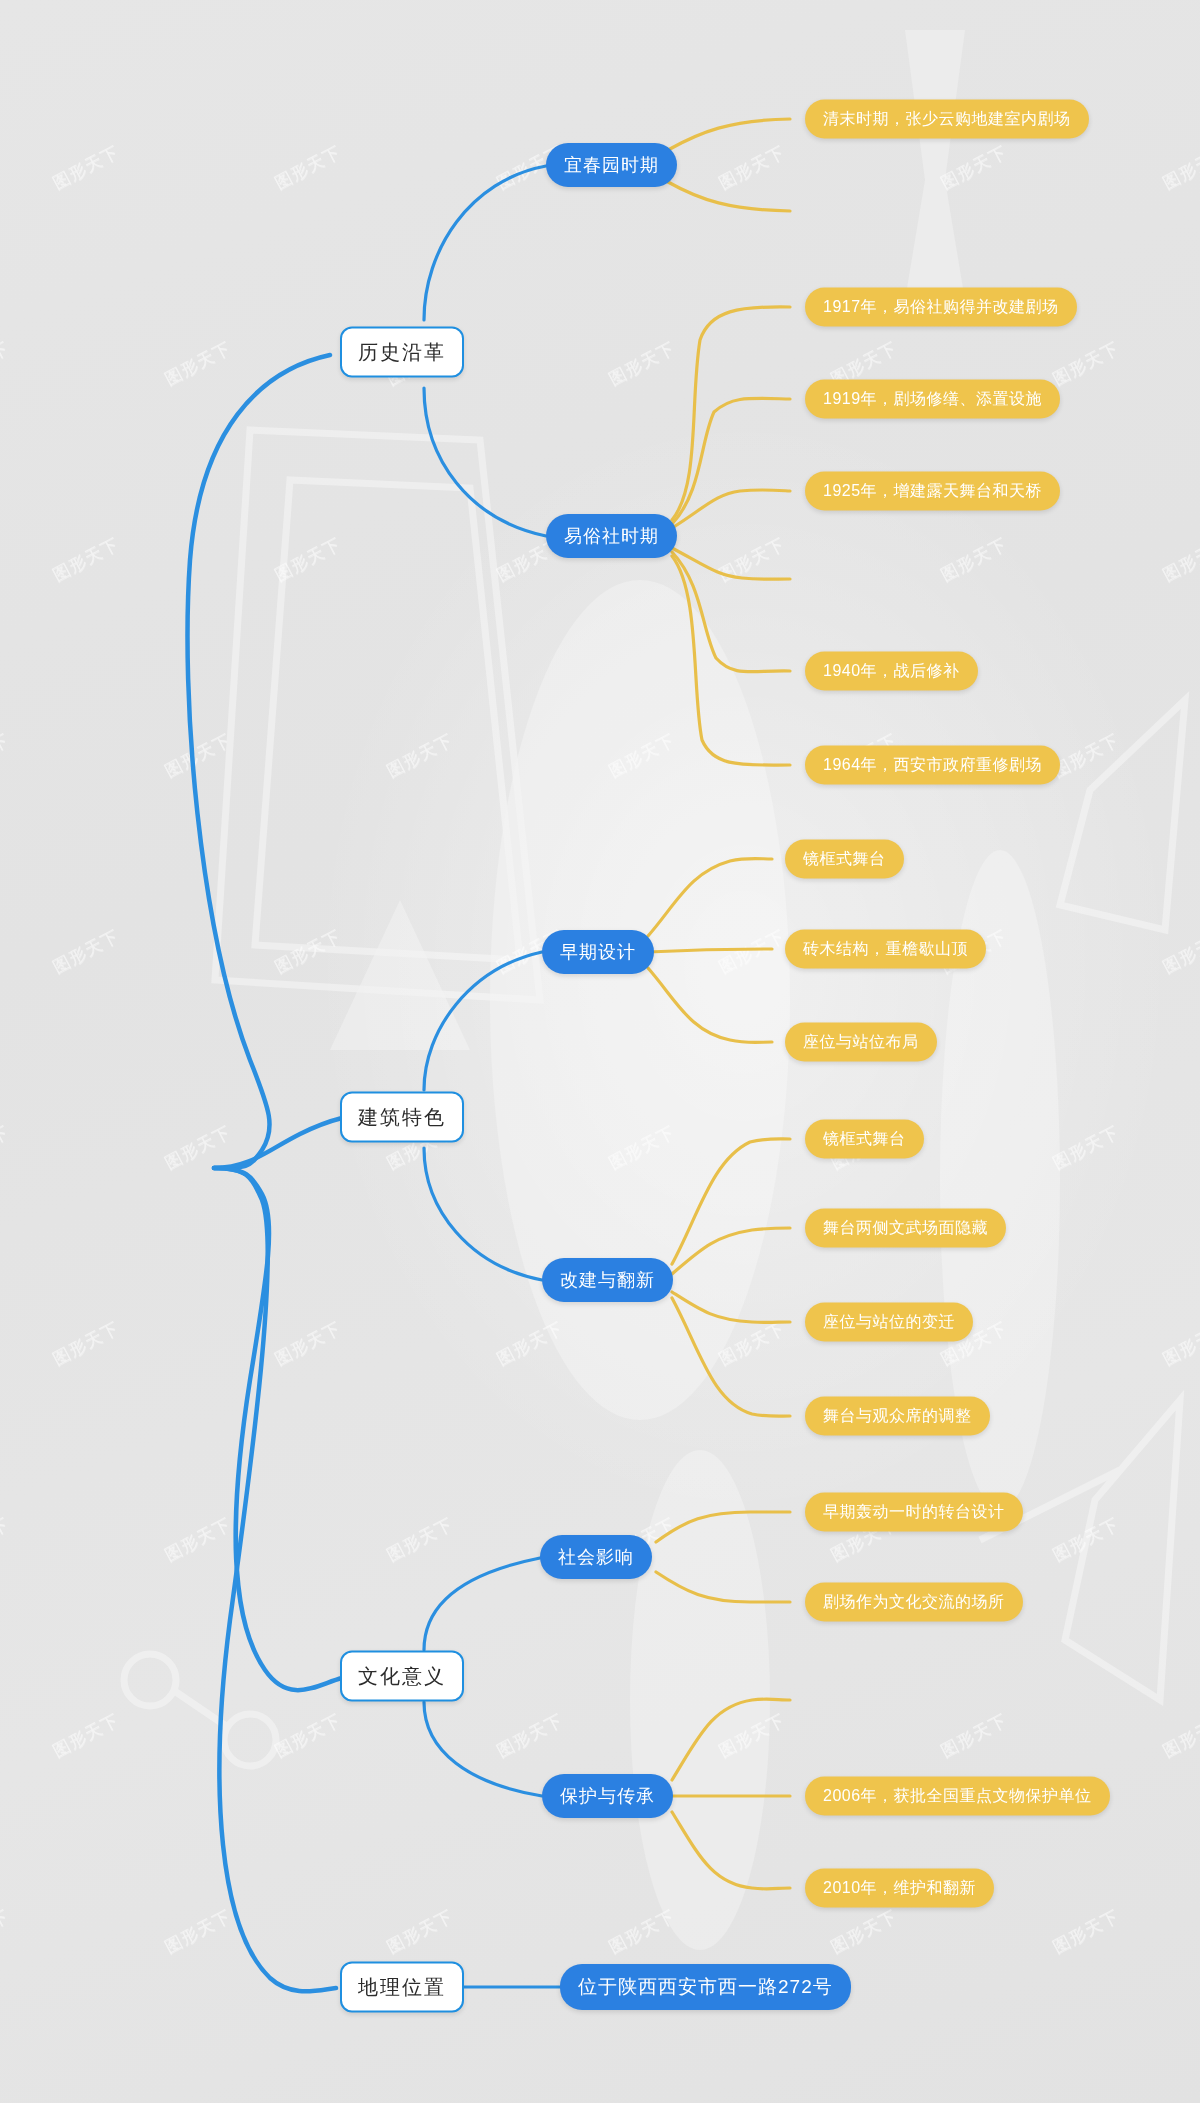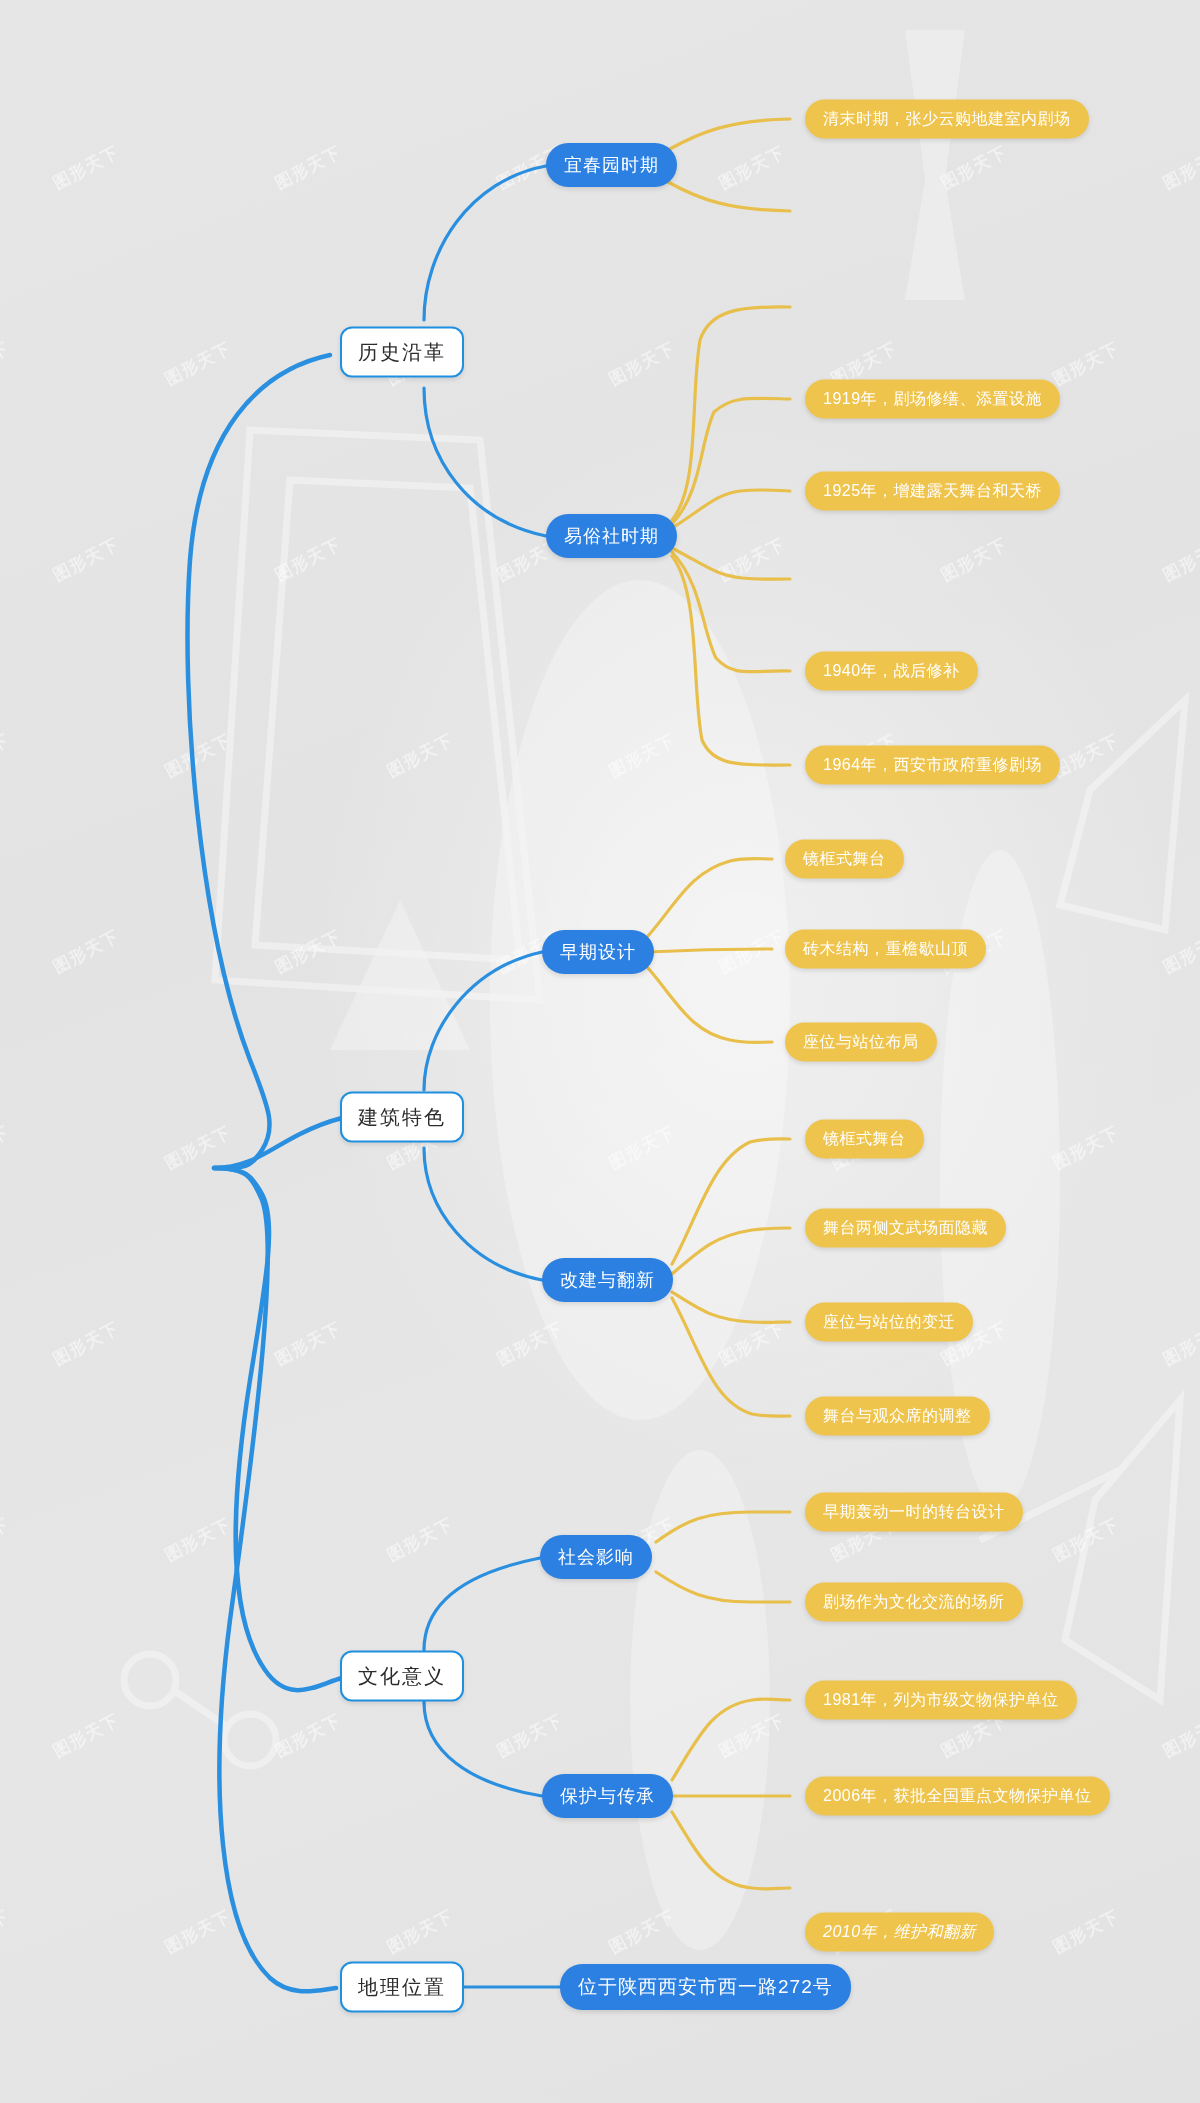--- a/index.html
+++ b/index.html
@@ -260,20 +260,23 @@
     <span>保护与传承</span>
   </div>
   <div class="node node-l2 wide" style="left:560px; top:1987px;">
     <span>位于陕西西安市西一路272号</span>
   </div>
 
   <div class="node node-l3" style="left:805px; top:119px;">
     <span>清末时期，张少云购地建室内剧场</span>
   </div>
 
+  <div class="node node-l3" style="left:805px; top:307px;">
+    <span>1917年，易俗社购得并改建剧场</span>
+  </div>
   <div class="node node-l3" style="left:805px; top:399px;">
     <span>1919年，剧场修缮、添置设施</span>
   </div>
   <div class="node node-l3" style="left:805px; top:491px;">
     <span>1925年，增建露天舞台和天桥</span>
   </div>
   <div class="node node-l3" style="left:805px; top:671px;">
     <span>1940年，战后修补</span>
   </div>
   <div class="node node-l3" style="left:805px; top:765px;">
@@ -303,23 +306,20 @@
     <span>舞台与观众席的调整</span>
   </div>
 
   <div class="node node-l3" style="left:805px; top:1512px;">
     <span>早期轰动一时的转台设计</span>
   </div>
   <div class="node node-l3" style="left:805px; top:1602px;">
     <span>剧场作为文化交流的场所</span>
   </div>
 
-  <div class="node node-l3" style="left:805px; top:1700px;">
-    <span>1981年，列为市级文物保护单位</span>
-  </div>
   <div class="node node-l3" style="left:805px; top:1796px;">
     <span>2006年，获批全国重点文物保护单位</span>
   </div>
-  <div class="node node-l3" style="left:805px; top:1932px;font-style:italic;">
+  <div class="node node-l3" style="left:805px; top:1888px;">
     <span>2010年，维护和翻新</span>
   </div>
 
 </div>
 
 </body></html>

